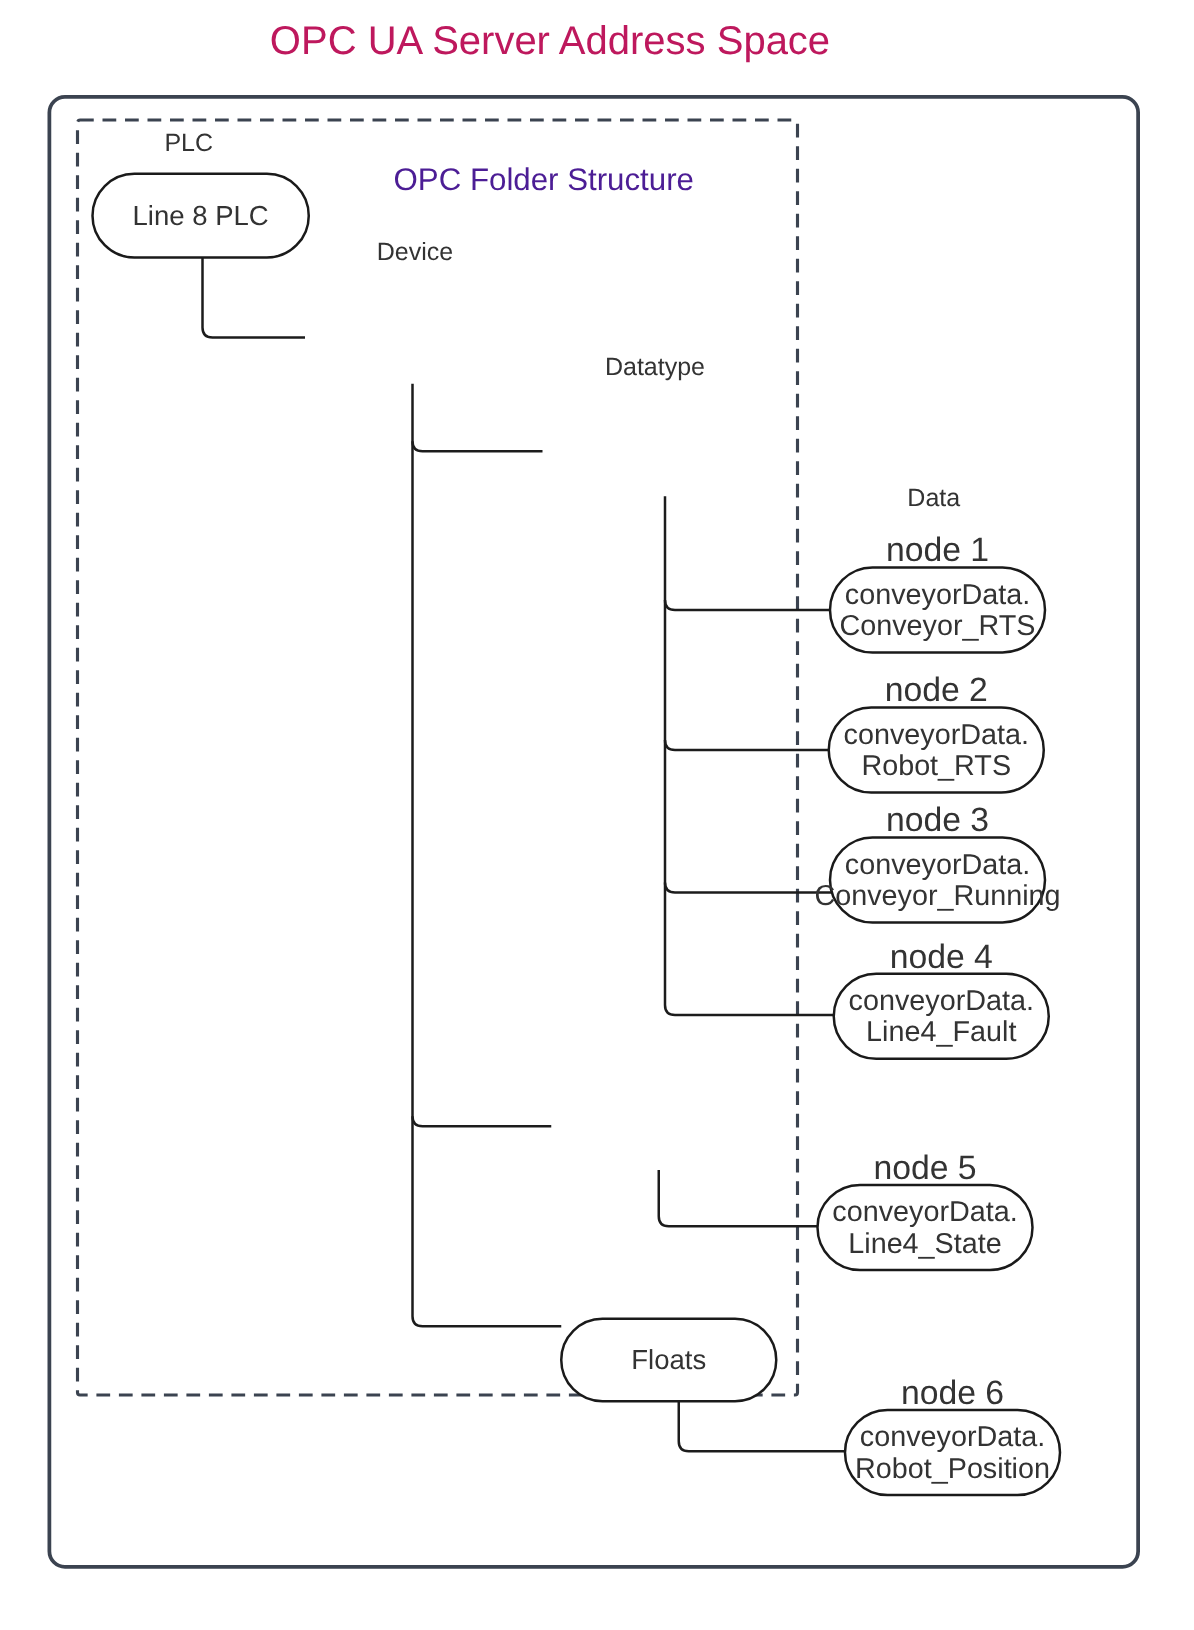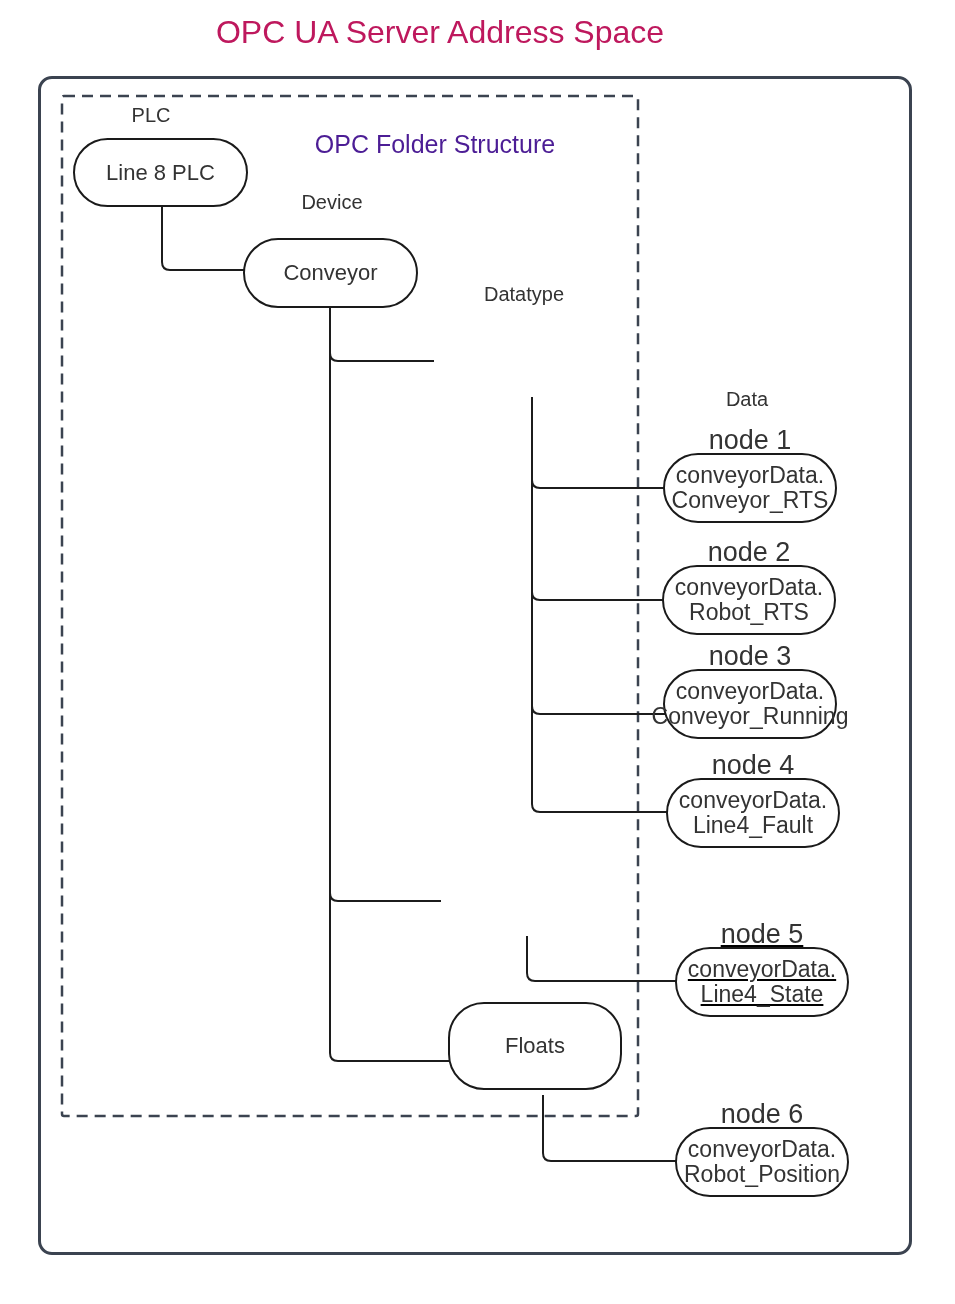--- a/index.html
+++ b/index.html
@@ -65,21 +65,21 @@
     justify-content: center;
     font-size: 22px;
     color: #333333;
     white-space: nowrap;
     z-index: 2;
   }
   .pill-plc      { left: 73px;  top: 138px;  width: 175px; height: 69px; }
   .pill-conveyor { left: 243px; top: 238px;  width: 175px; height: 70px; }
   .pill-bools    { left: 433px; top: 326px;  width: 174px; height: 71px; }
   .pill-dints    { left: 440px; top: 867px;  width: 173px; height: 69px; }
-  .pill-floats   { left: 448px; top: 1002px; width: 174px; height: 88px; }
+  .pill-floats   { left: 448px; top: 1054px; width: 174px; height: 68px; }
   .node-group {
     position: absolute;
     width: 174px;
     text-align: center;
     z-index: 2;
   }
   .node-caption {
     font-size: 27px;
     line-height: 25px;
     color: #333333;
@@ -97,21 +97,21 @@
     justify-content: center;
     font-size: 23px;
     line-height: 25px;
     color: #333333;
     white-space: nowrap;
   }
   .ng-1 { left: 663px; top: 428px; }
   .ng-2 { left: 662px; top: 540px; }
   .ng-3 { left: 663px; top: 644px; }
   .ng-4 { left: 666px; top: 753px; }
-  .ng-5 { left: 675px; top: 922px; text-decoration: underline; }
+  .ng-5 { left: 653px; top: 922px; }
   .ng-6 { left: 675px; top: 1102px; }
 </style>
 </head>
 <body>
 
 <div class="stage">
 
   <div class="title">OPC UA Server Address Space</div>
 
   <div class="outer-box"></div>
@@ -131,23 +131,20 @@
   </svg>
 
   <div class="hdr hdr-plc">PLC</div>
   <div class="red-label">OPC Folder Structure</div>
   <div class="hdr hdr-device">Device</div>
   <div class="hdr hdr-datatype">Datatype</div>
   <div class="hdr hdr-data">Data</div>
 
   <div class="pill pill-plc">
     <span>Line 8 PLC</span>
-  </div>
-  <div class="pill pill-conveyor">
-    <span>Conveyor</span>
   </div>
   <div class="pill pill-floats">
     <span>Floats</span>
   </div>
 
   <div class="node-group ng-1">
     <div class="node-caption">node 1</div>
     <div class="node-pill">
       <span>conveyorData.</span>
       <span>Conveyor_RTS</span>

